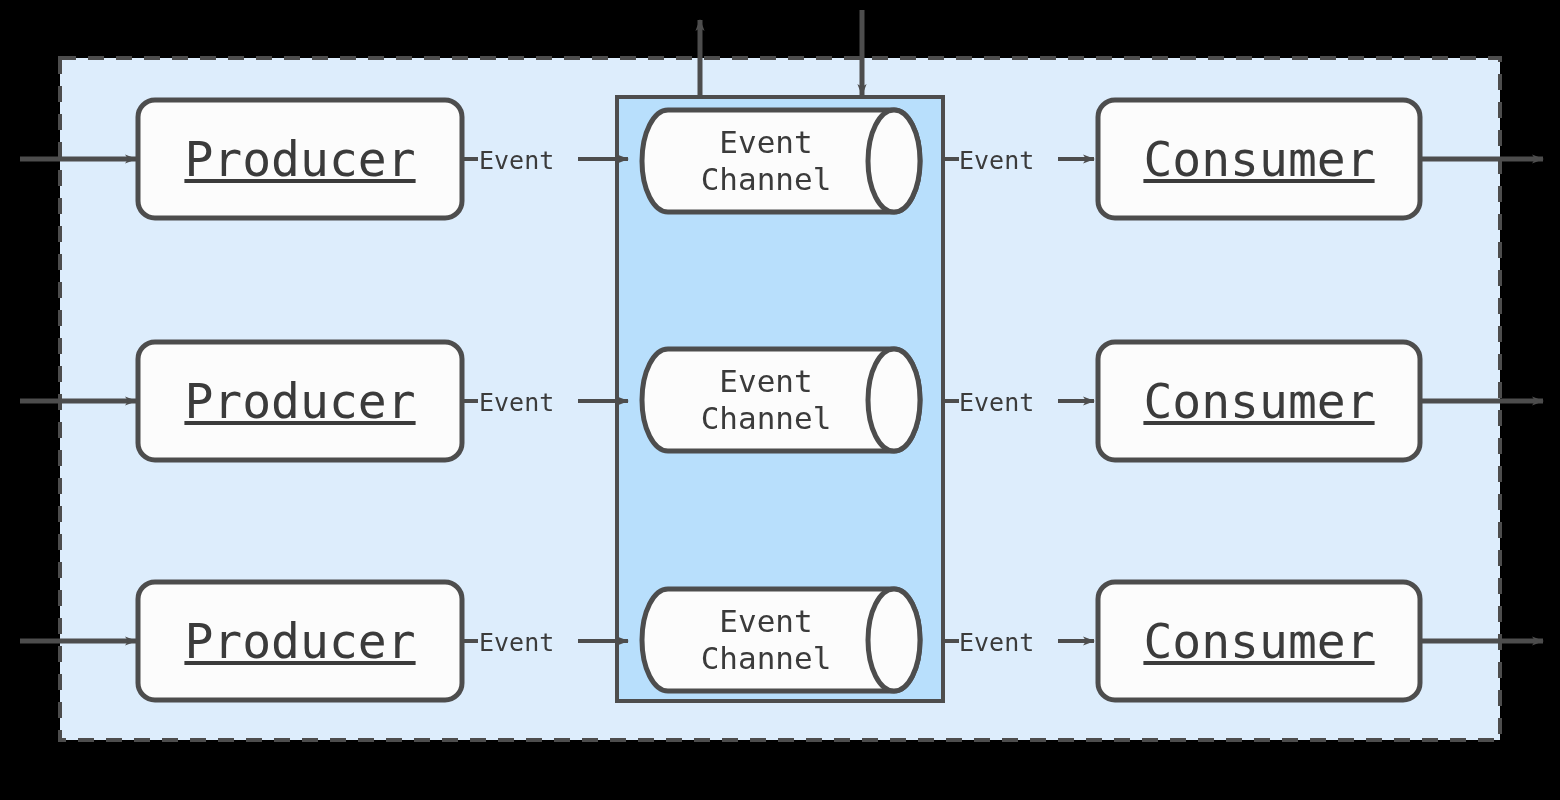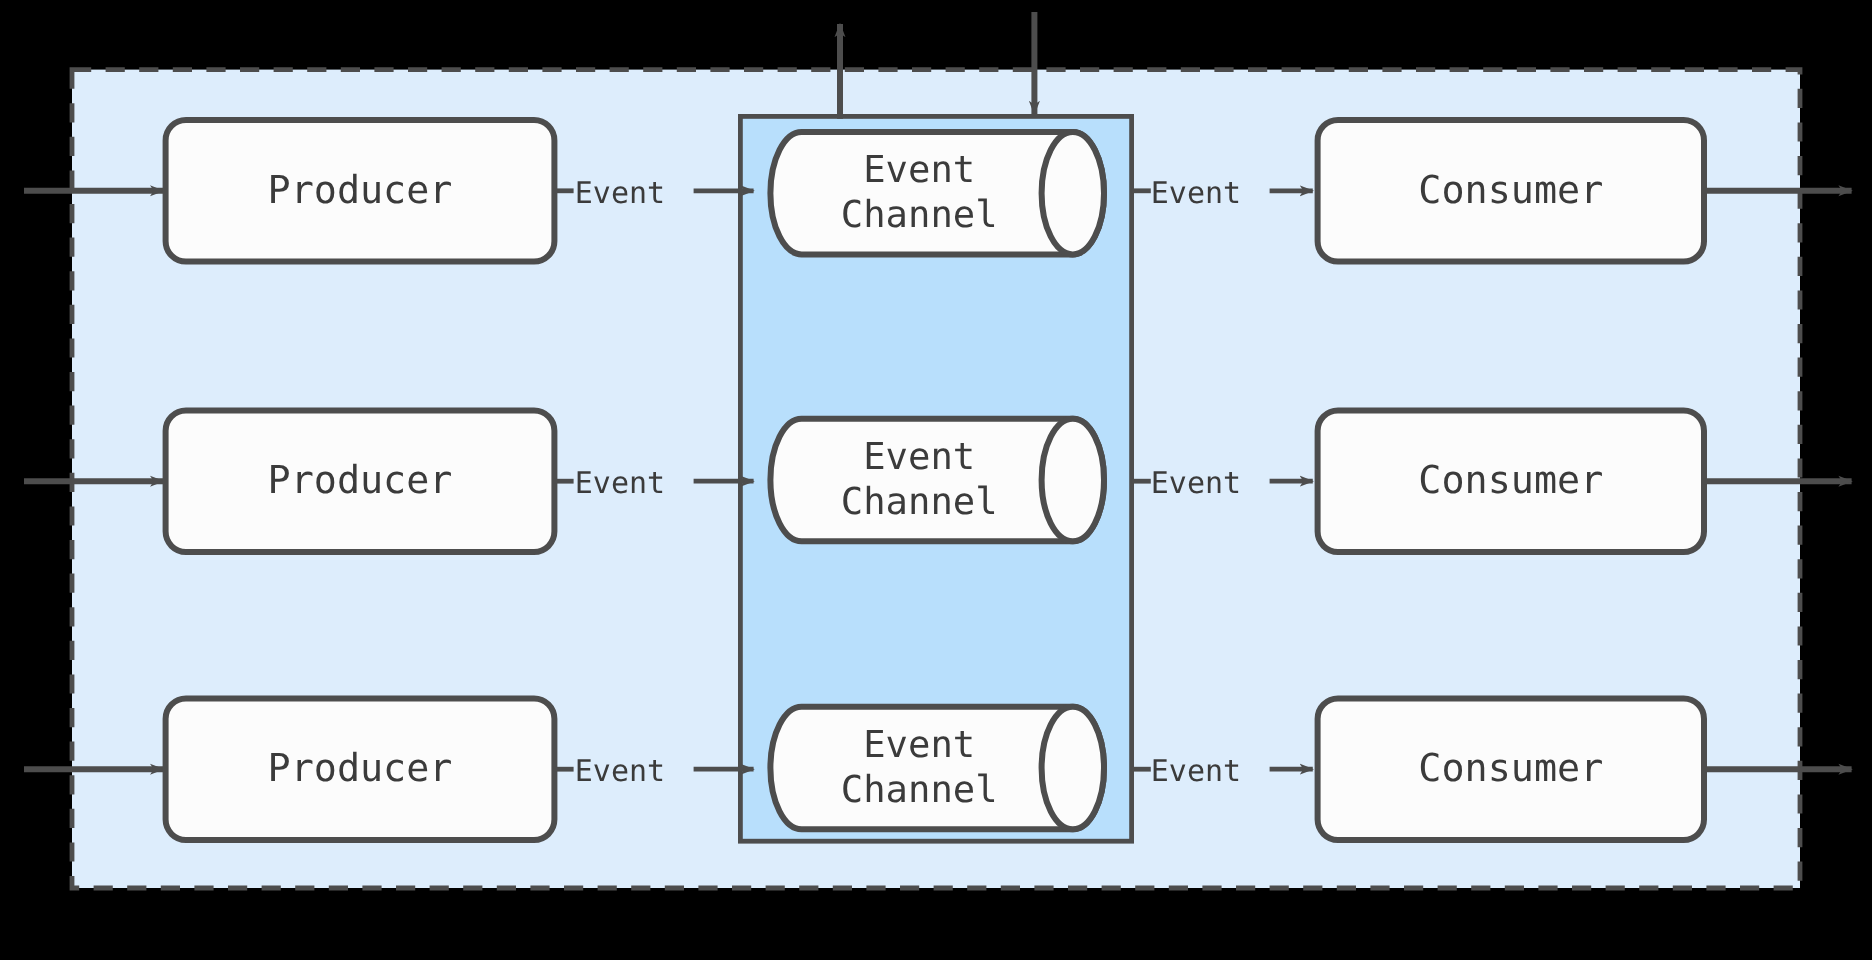--- a/index.html
+++ b/index.html
@@ -28,21 +28,22 @@
     align-items: center;
     justify-content: center;
     text-align: center;
     color: #3b3b3b;
     font-family: "DejaVu Sans Mono", "Liberation Mono", monospace;
     white-space: pre-line;
     pointer-events: none;
     line-height: 1.18;
   }
   .box-label {
-    font-size: 32px;
+    font-size: 48px;
+    text-decoration: underline;
   }
   .cyl-label {
     font-size: 31px;
   }
   .edge-label {
     position: absolute;
     color: #3b3b3b;
     font-family: "DejaVu Sans Mono", "Liberation Mono", monospace;
     font-size: 25px;
     white-space: nowrap;

